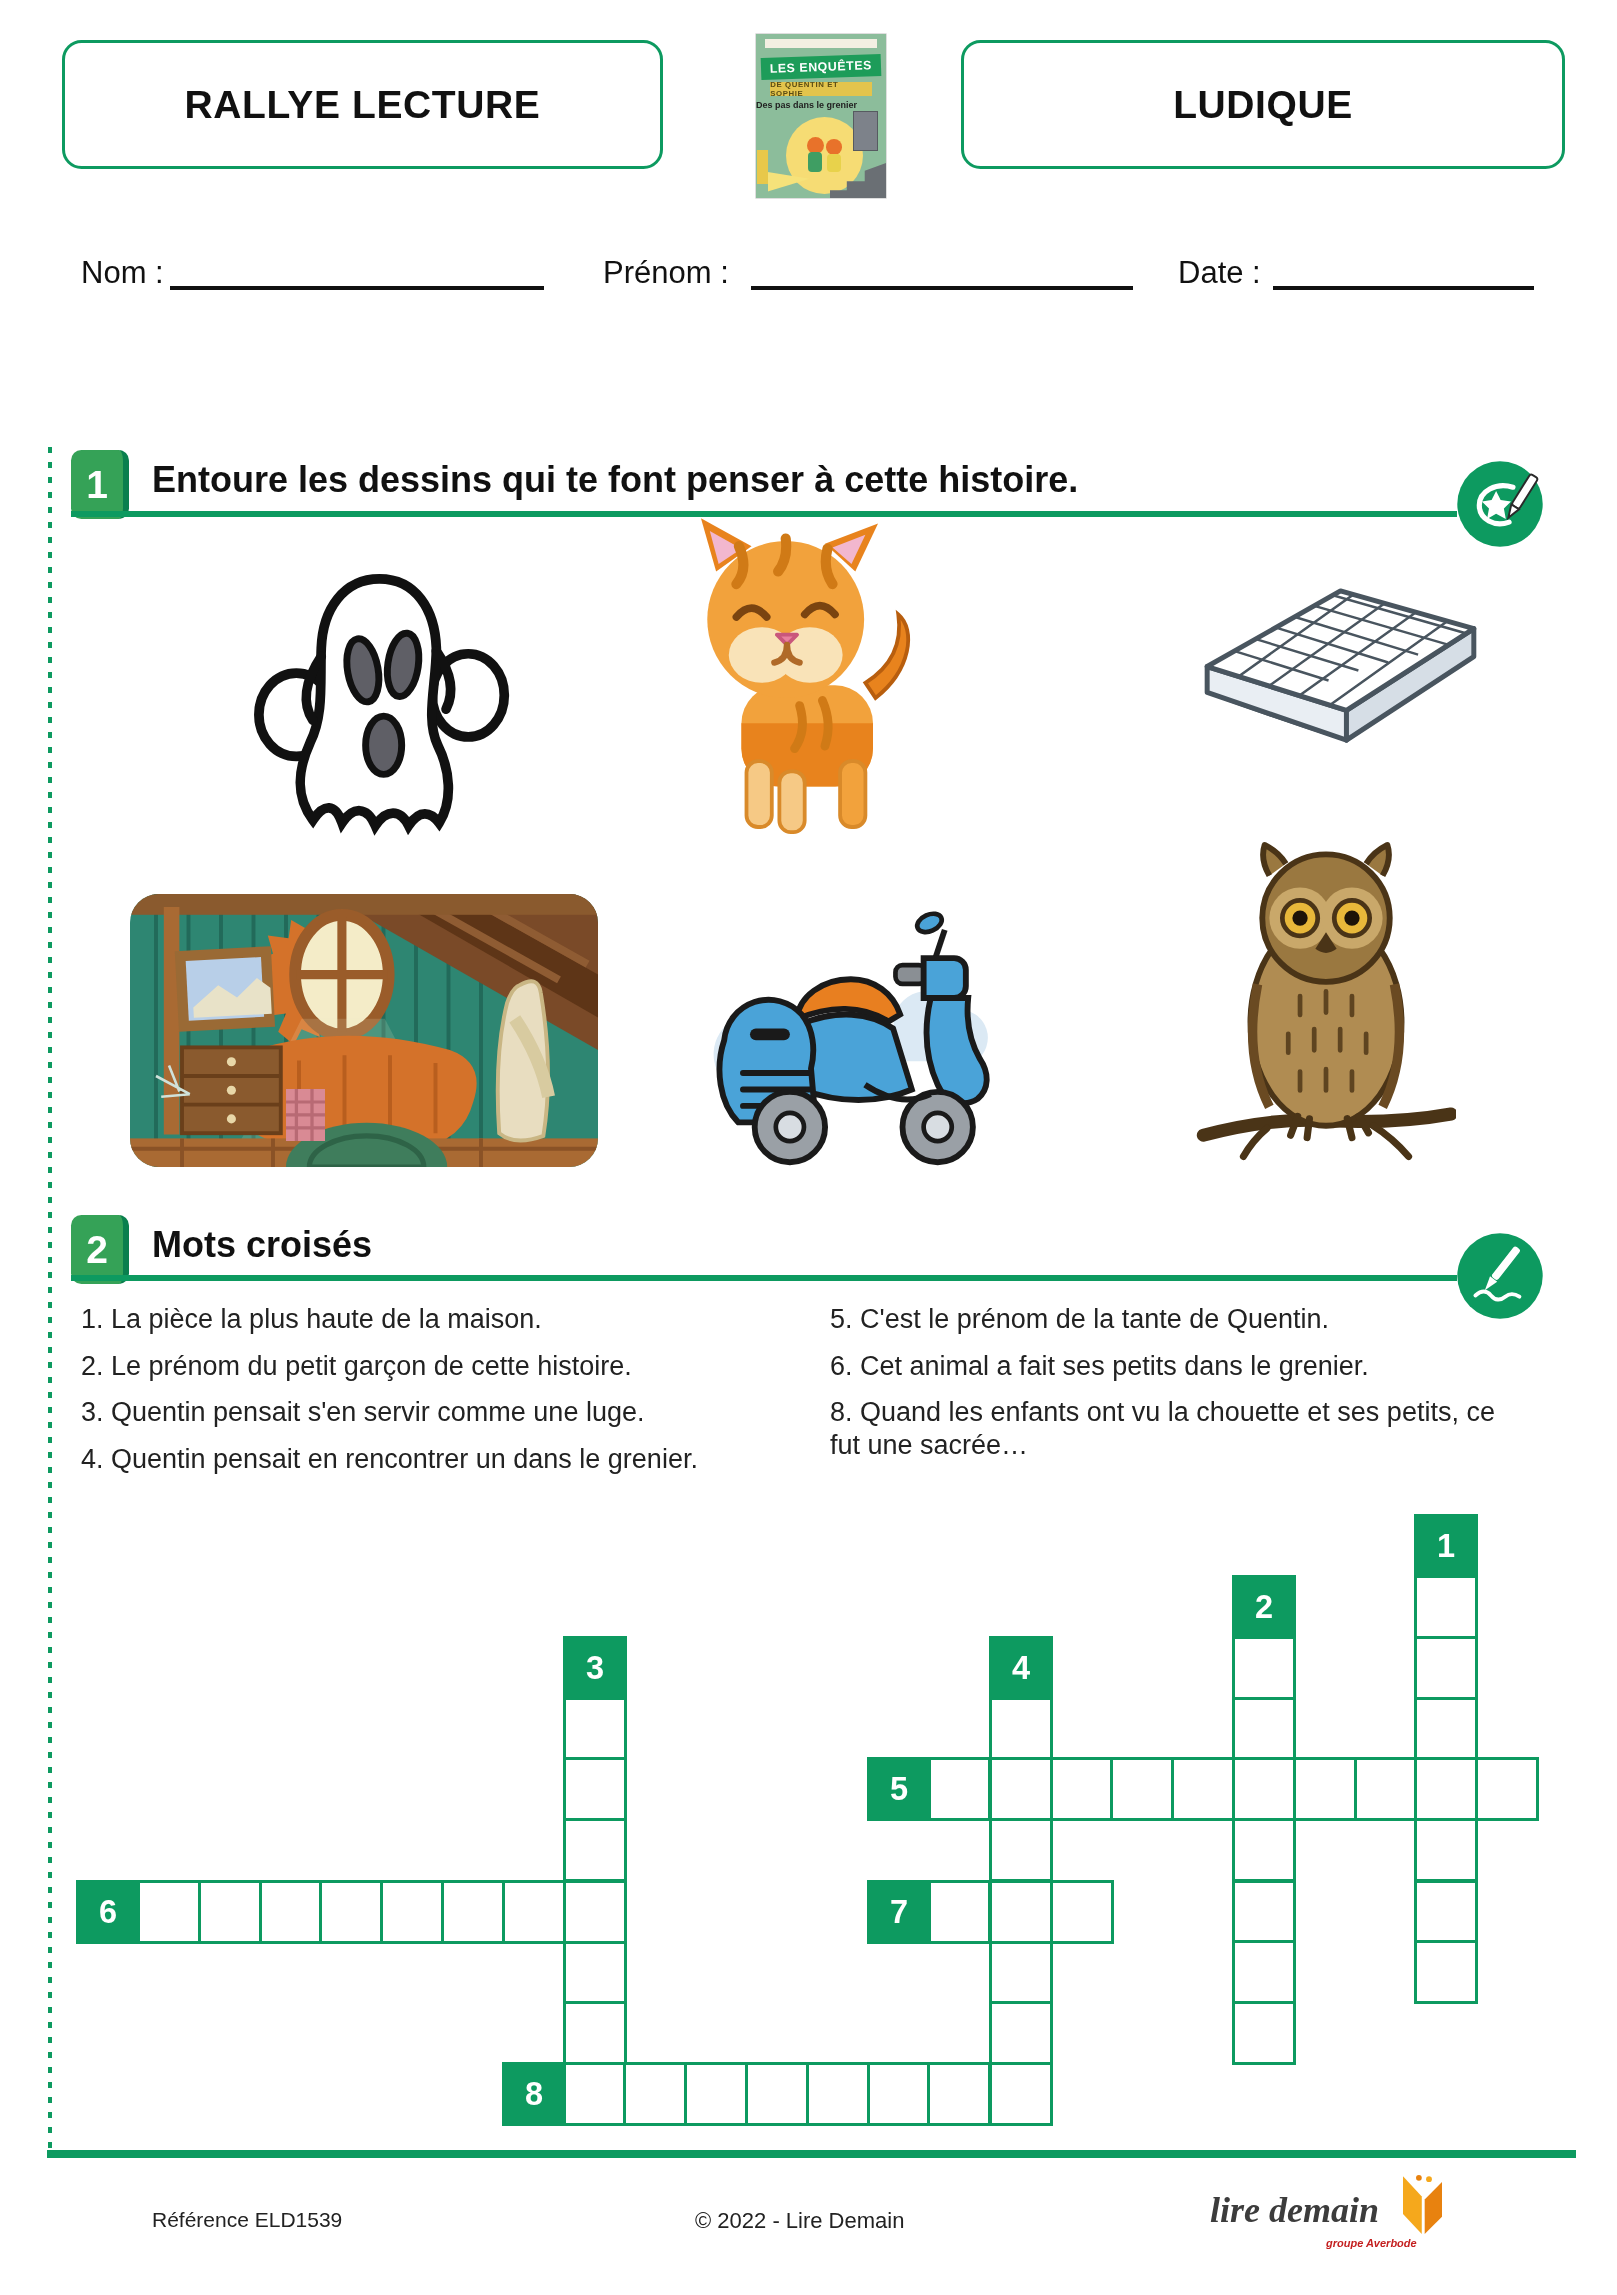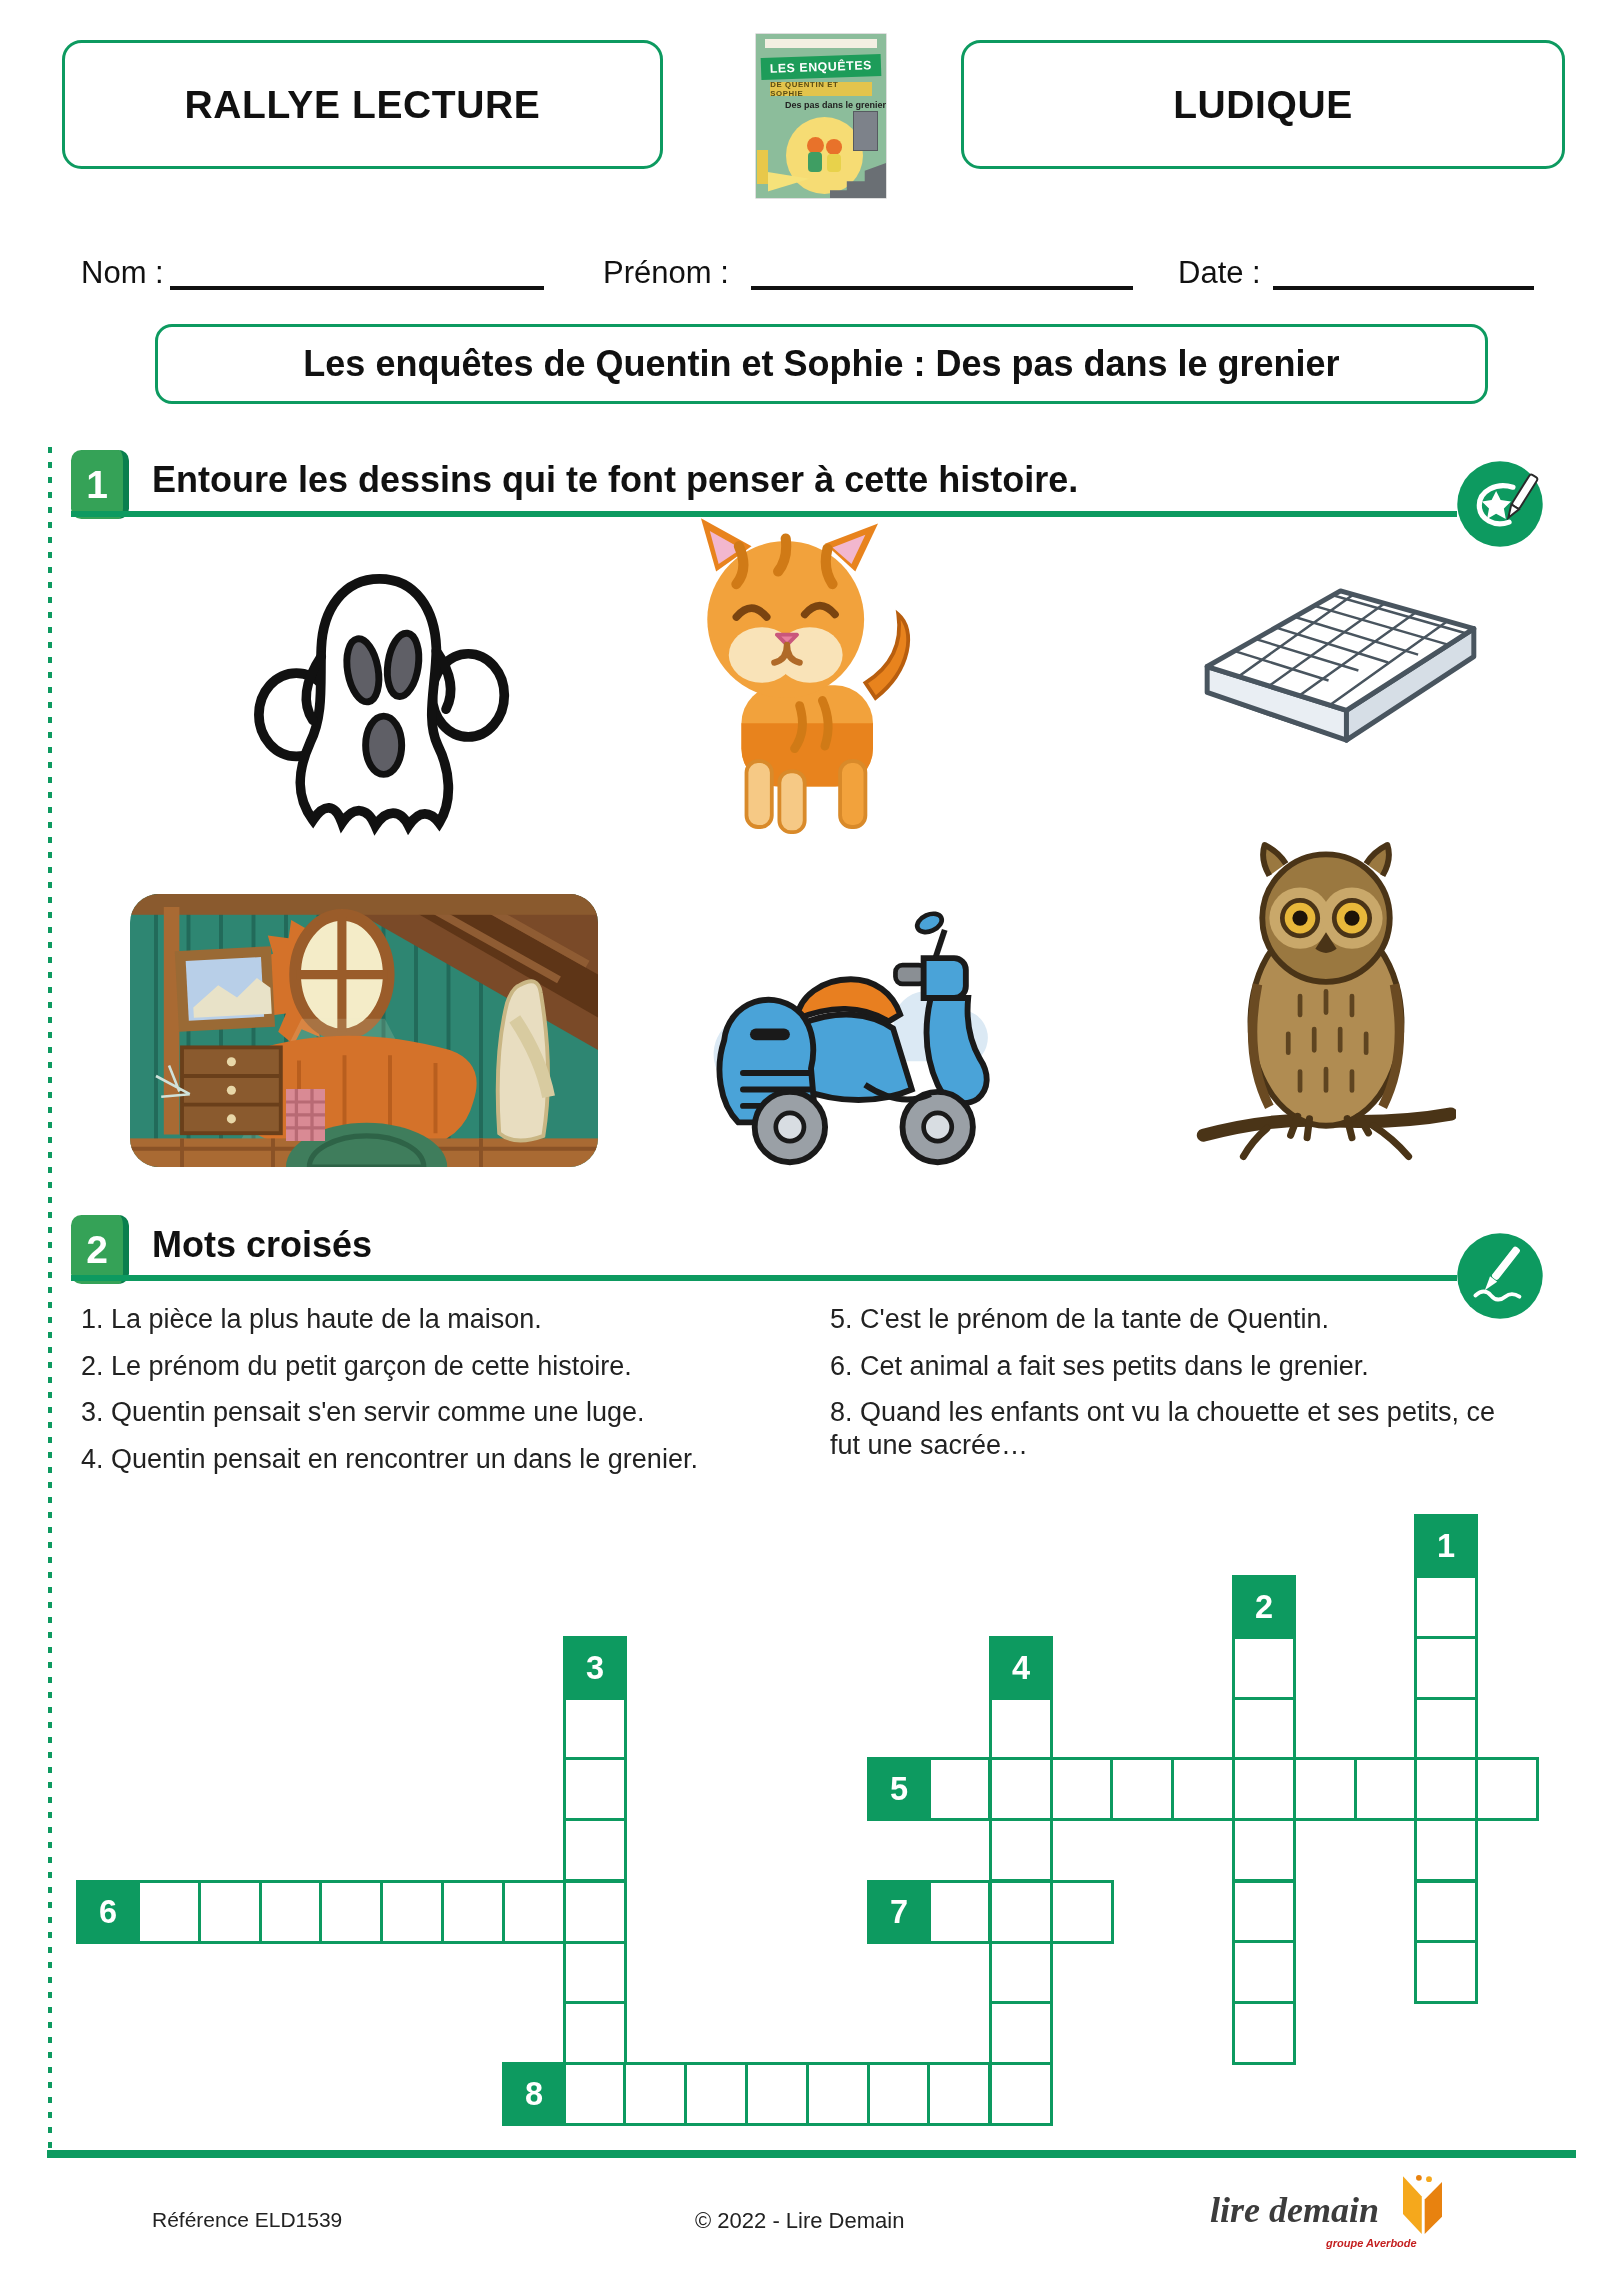--- a/index.html
+++ b/index.html
@@ -16,21 +16,21 @@
   
   .cover{position:absolute;left:756px;top:34px;width:130px;height:164px;background:#8cbd9b;
          box-shadow:0 0 0 0.6px #c8c8c8;overflow:hidden;}
   .cover .authors{position:absolute;left:9px;top:5.2px;right:9px;height:9px;background:#f3efe2;}
   .cover .banner1{position:absolute;left:5.2px;top:22px;right:5.2px;height:22px;background:#1d9c59;
                   transform:rotate(-2deg);color:#fff;font-weight:bold;font-size:12.3px;
                   display:flex;align-items:center;justify-content:center;letter-spacing:0.6px;}
   .cover .banner2{position:absolute;left:14.3px;top:48px;right:14.3px;height:14.3px;background:#e3c44c;
                   color:#5c4d14;font-weight:bold;font-size:7.8px;
                   display:flex;align-items:center;justify-content:center;letter-spacing:0.6px;}
-  .cover .ctitle{position:absolute;left:0;top:66px;width:100%;text-align:right;
+  .cover .ctitle{position:absolute;left:0;top:66px;width:100%;text-align:left;
                  font-size:9px;font-weight:bold;color:#222;}
   .cover .spot{position:absolute;left:30px;top:83px;width:77px;height:77px;border-radius:50%;
                background:#f6dc74;}
   .cover .door{position:absolute;left:97px;top:77px;width:23.4px;height:38px;background:#7d828a;
                border:1.9px solid #565a60;}
   .cover .stairs{position:absolute;right:0;bottom:0;width:56px;height:35px;
                  background:linear-gradient(135deg,#6a6f74 0 100%);
                  clip-path:polygon(100% 0,100% 100%,0 100%,0 78%,30% 78%,30% 52%,62% 52%,62% 22%);}
   .cover .kidA{position:absolute;left:51px;top:103px;width:17px;height:17px;border-radius:50%;background:#e8722a;}
   .cover .kidAb{position:absolute;left:52px;top:118px;width:14.3px;height:19.5px;background:#3f9e63;border-radius:3.9px;}
@@ -111,23 +111,20 @@
     <span>LUDIQUE</span>
   </div>
 
   <div class="fieldlabel" style="left:81px;top:255px;">Nom :</div>
   <div class="fieldline" style="left:170px;top:286px;width:374px;"></div>
   <div class="fieldlabel" style="left:603px;top:255px;">Prénom :</div>
   <div class="fieldline" style="left:751px;top:286px;width:382px;"></div>
   <div class="fieldlabel" style="left:1178px;top:255px;">Date :</div>
   <div class="fieldline" style="left:1273px;top:286px;width:261px;"></div>
 
-  <div class="titlebox">
-    <span>Les enquêtes de Quentin et Sophie : Des pas dans le grenier</span>
-  </div>
 
   <div class="leftDots"></div>
   <div class="bottomRule"></div>
 
   <div class="chip" style="left:71px;top:450px;">
     <span>1</span>
   </div>
   <div class="secTitle" style="left:152px;top:459px;">Entoure les dessins qui te font penser à cette histoire.</div>
   <div class="secLine" style="left:71px;top:511px;width:1386px;"></div>
   <div class="secIcon" style="left:1456px;top:460px;">

